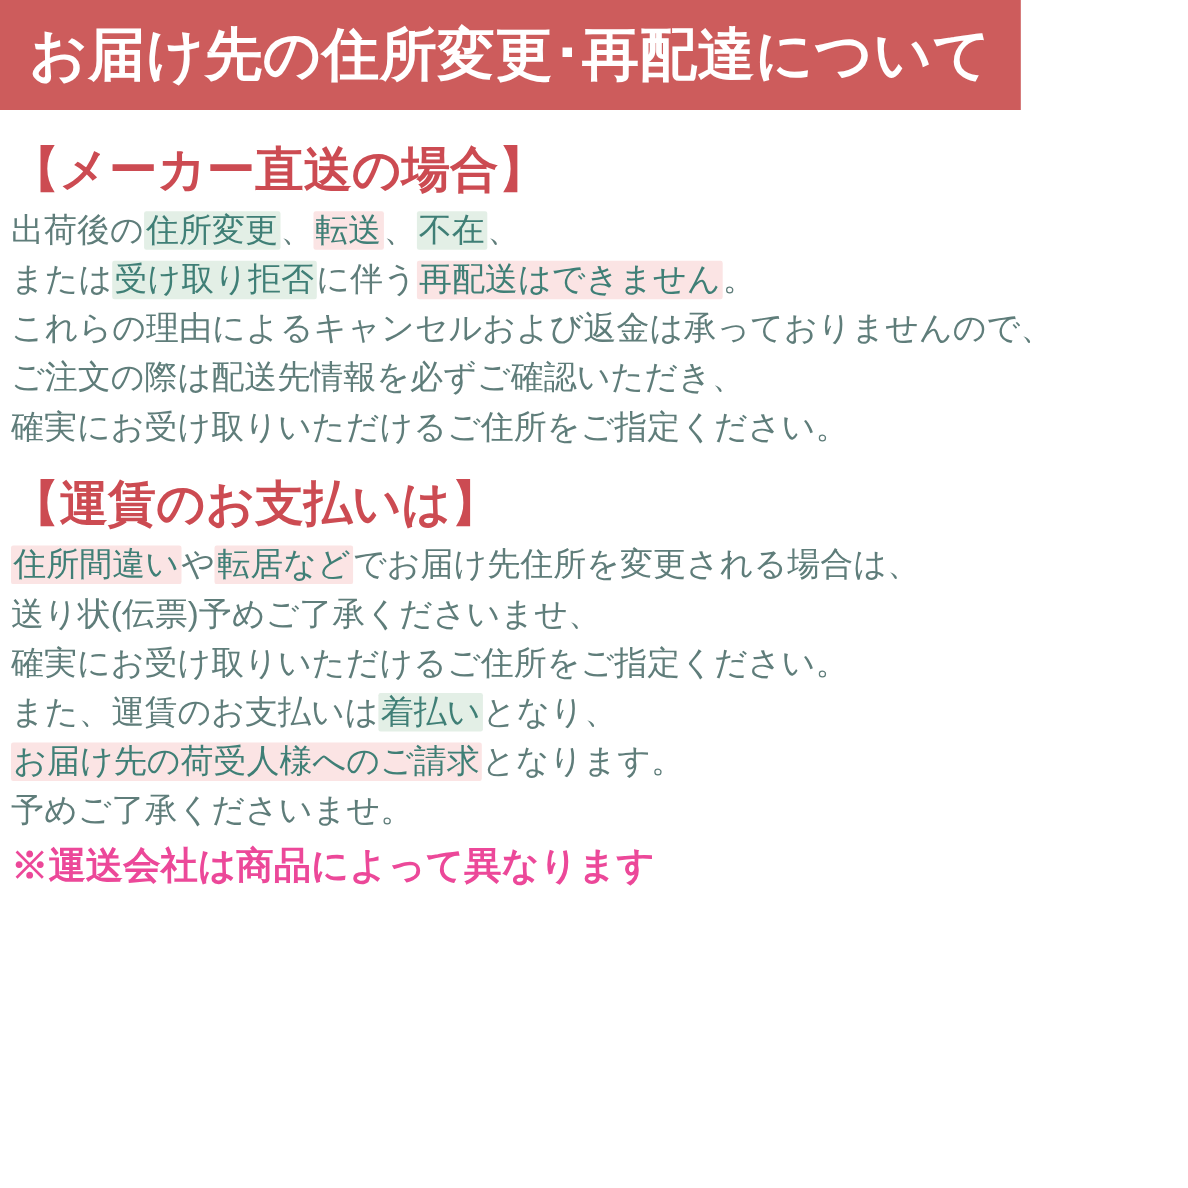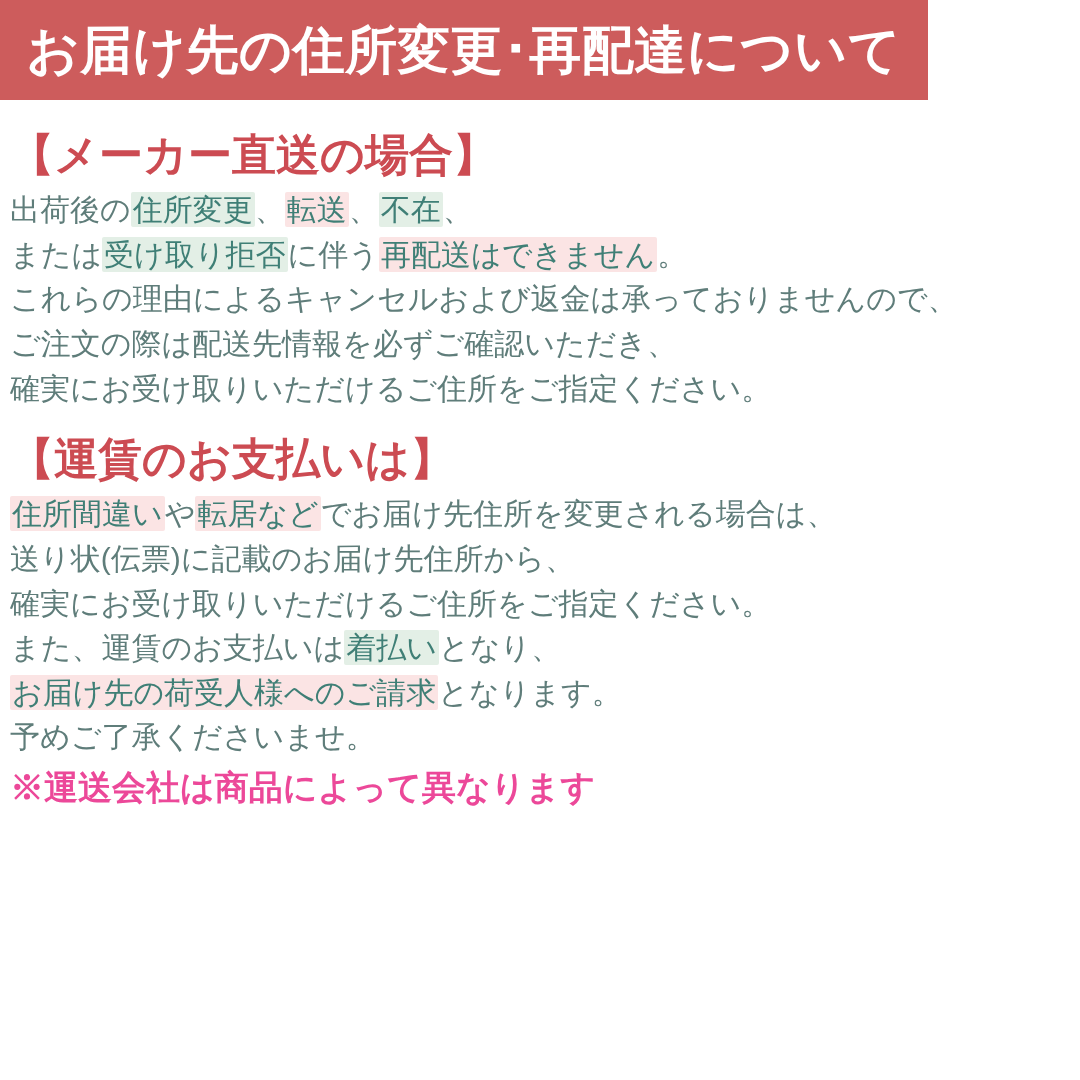--- a/index.html
+++ b/index.html
@@ -124,21 +124,21 @@
 
     <div class="block-gap"></div>
 
     <div class="section-heading">【運賃のお支払いは】</div>
 
     <div class="line">
       <span class="hl-pink">住所間違い</span><span class="plain">や</span><span class="hl-pink">転居など</span><span class="plain">でお届け先住所を変更される場合は、</span>
     </div>
 
     <div class="line">
-      <span class="plain">送り状(伝票)に記載のお届け先住所から、</span>
+      <span class="plain">送り状(伝票)予めご了承くださいませ、</span>
     </div>
 
     <div class="line">
       <span class="plain">確実にお受け取りいただけるご住所をご指定ください。</span>
     </div>
 
     <div class="line">
       <span class="plain">また、運賃のお支払いは</span><span class="hl-green">着払い</span><span class="plain">となり、</span>
     </div>
 

